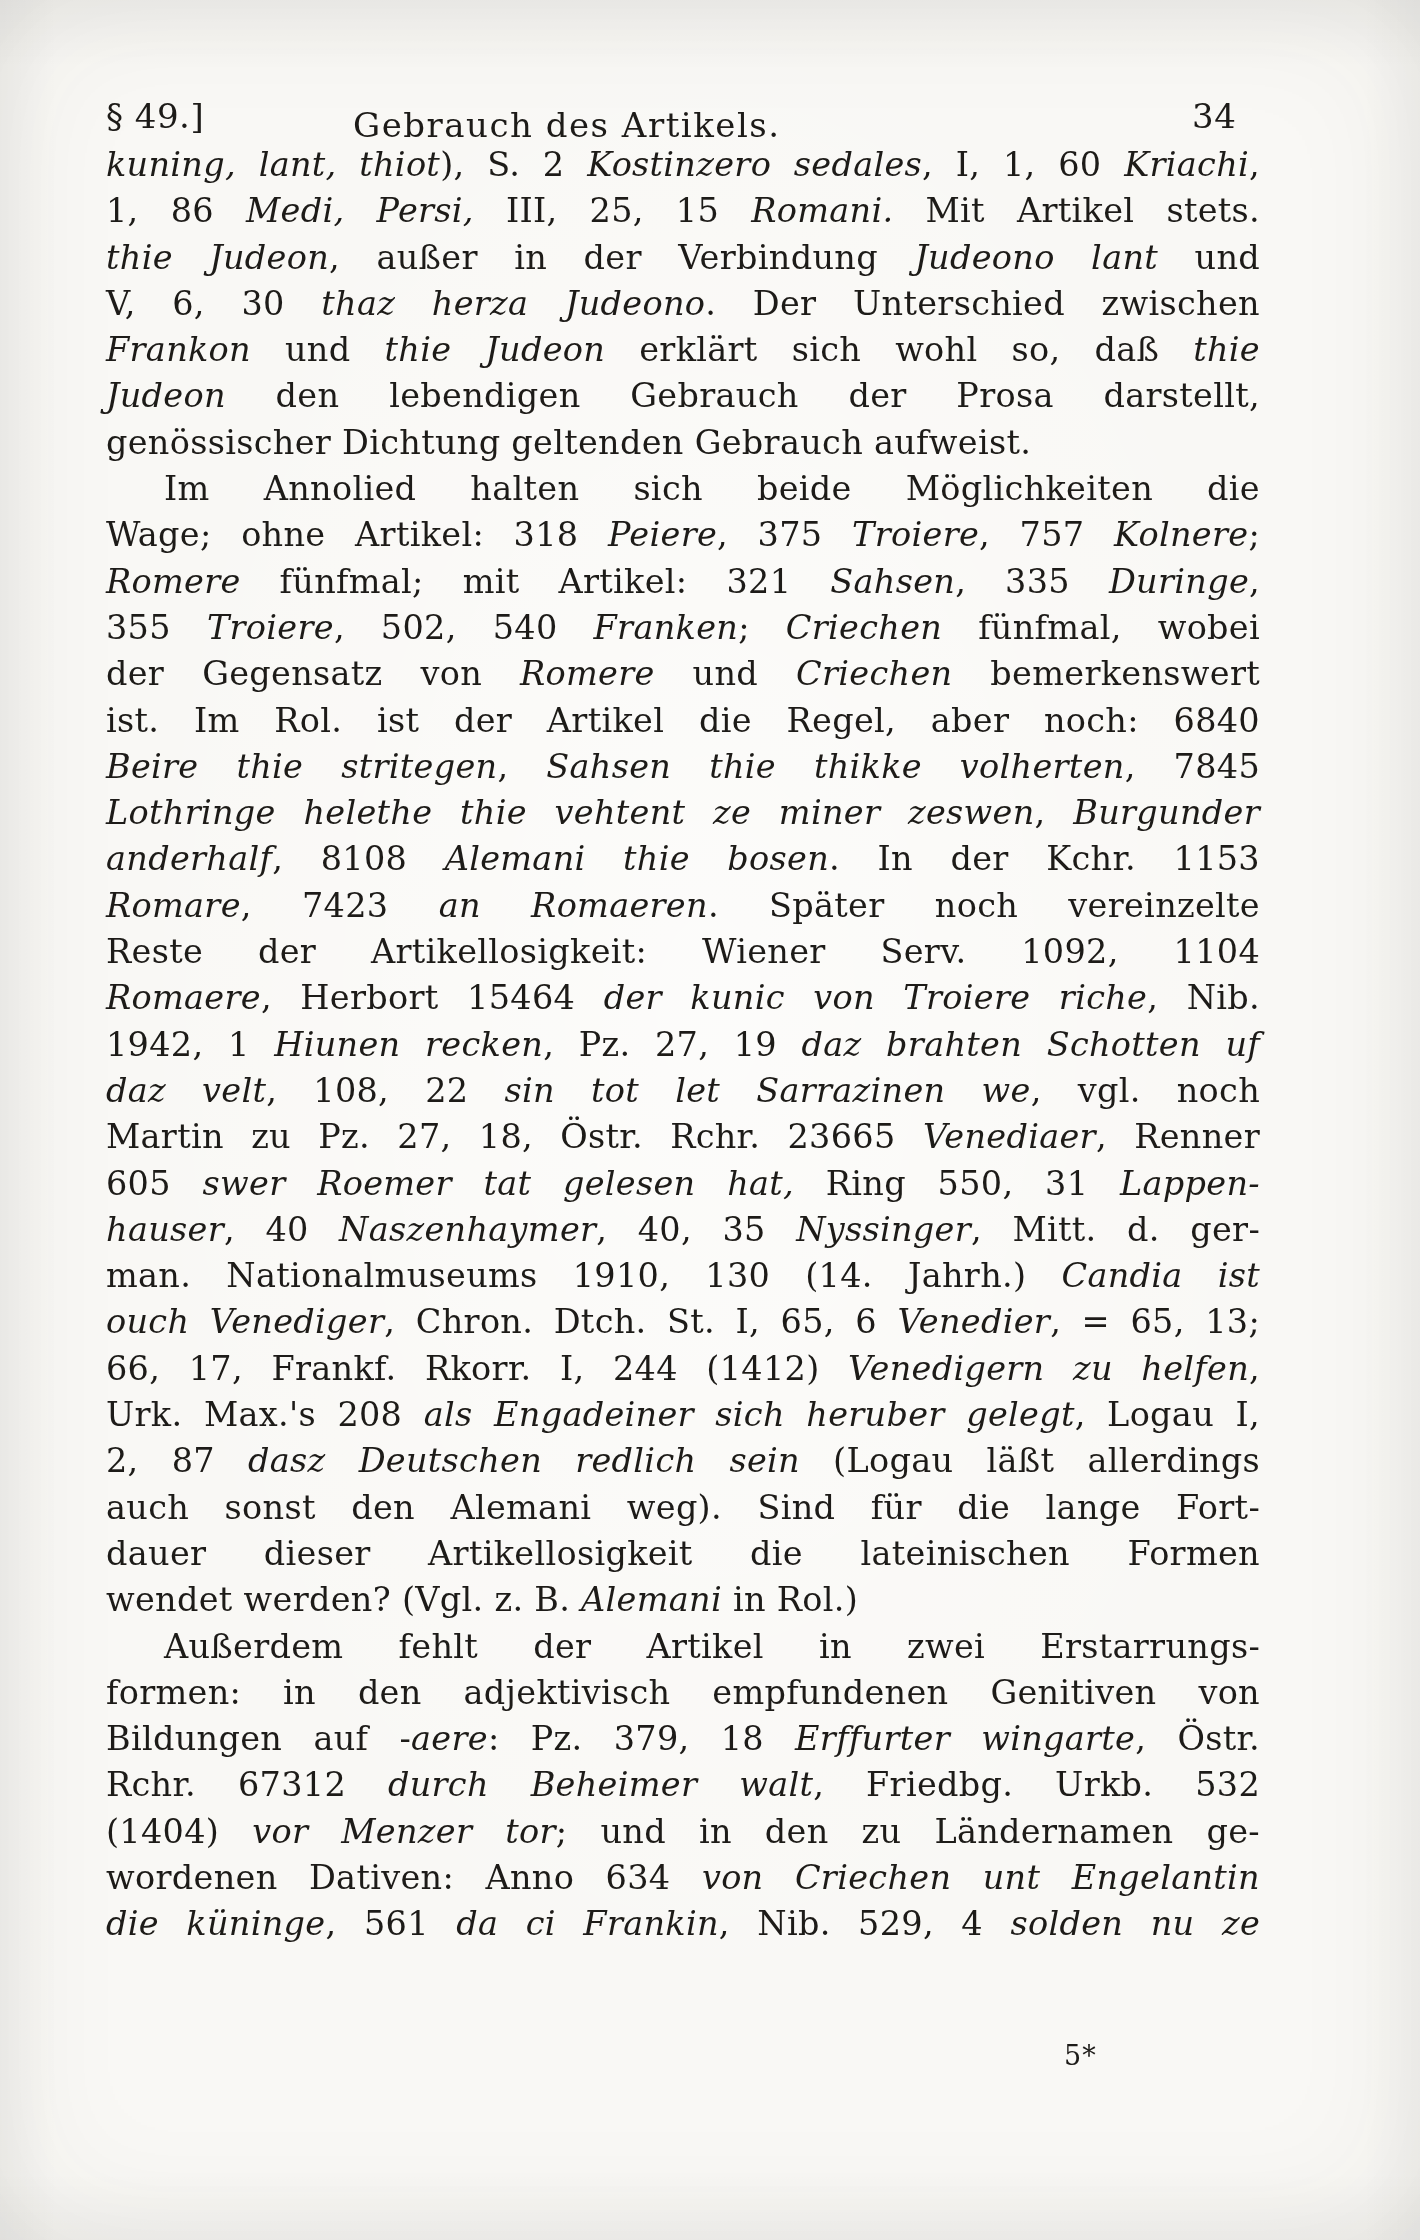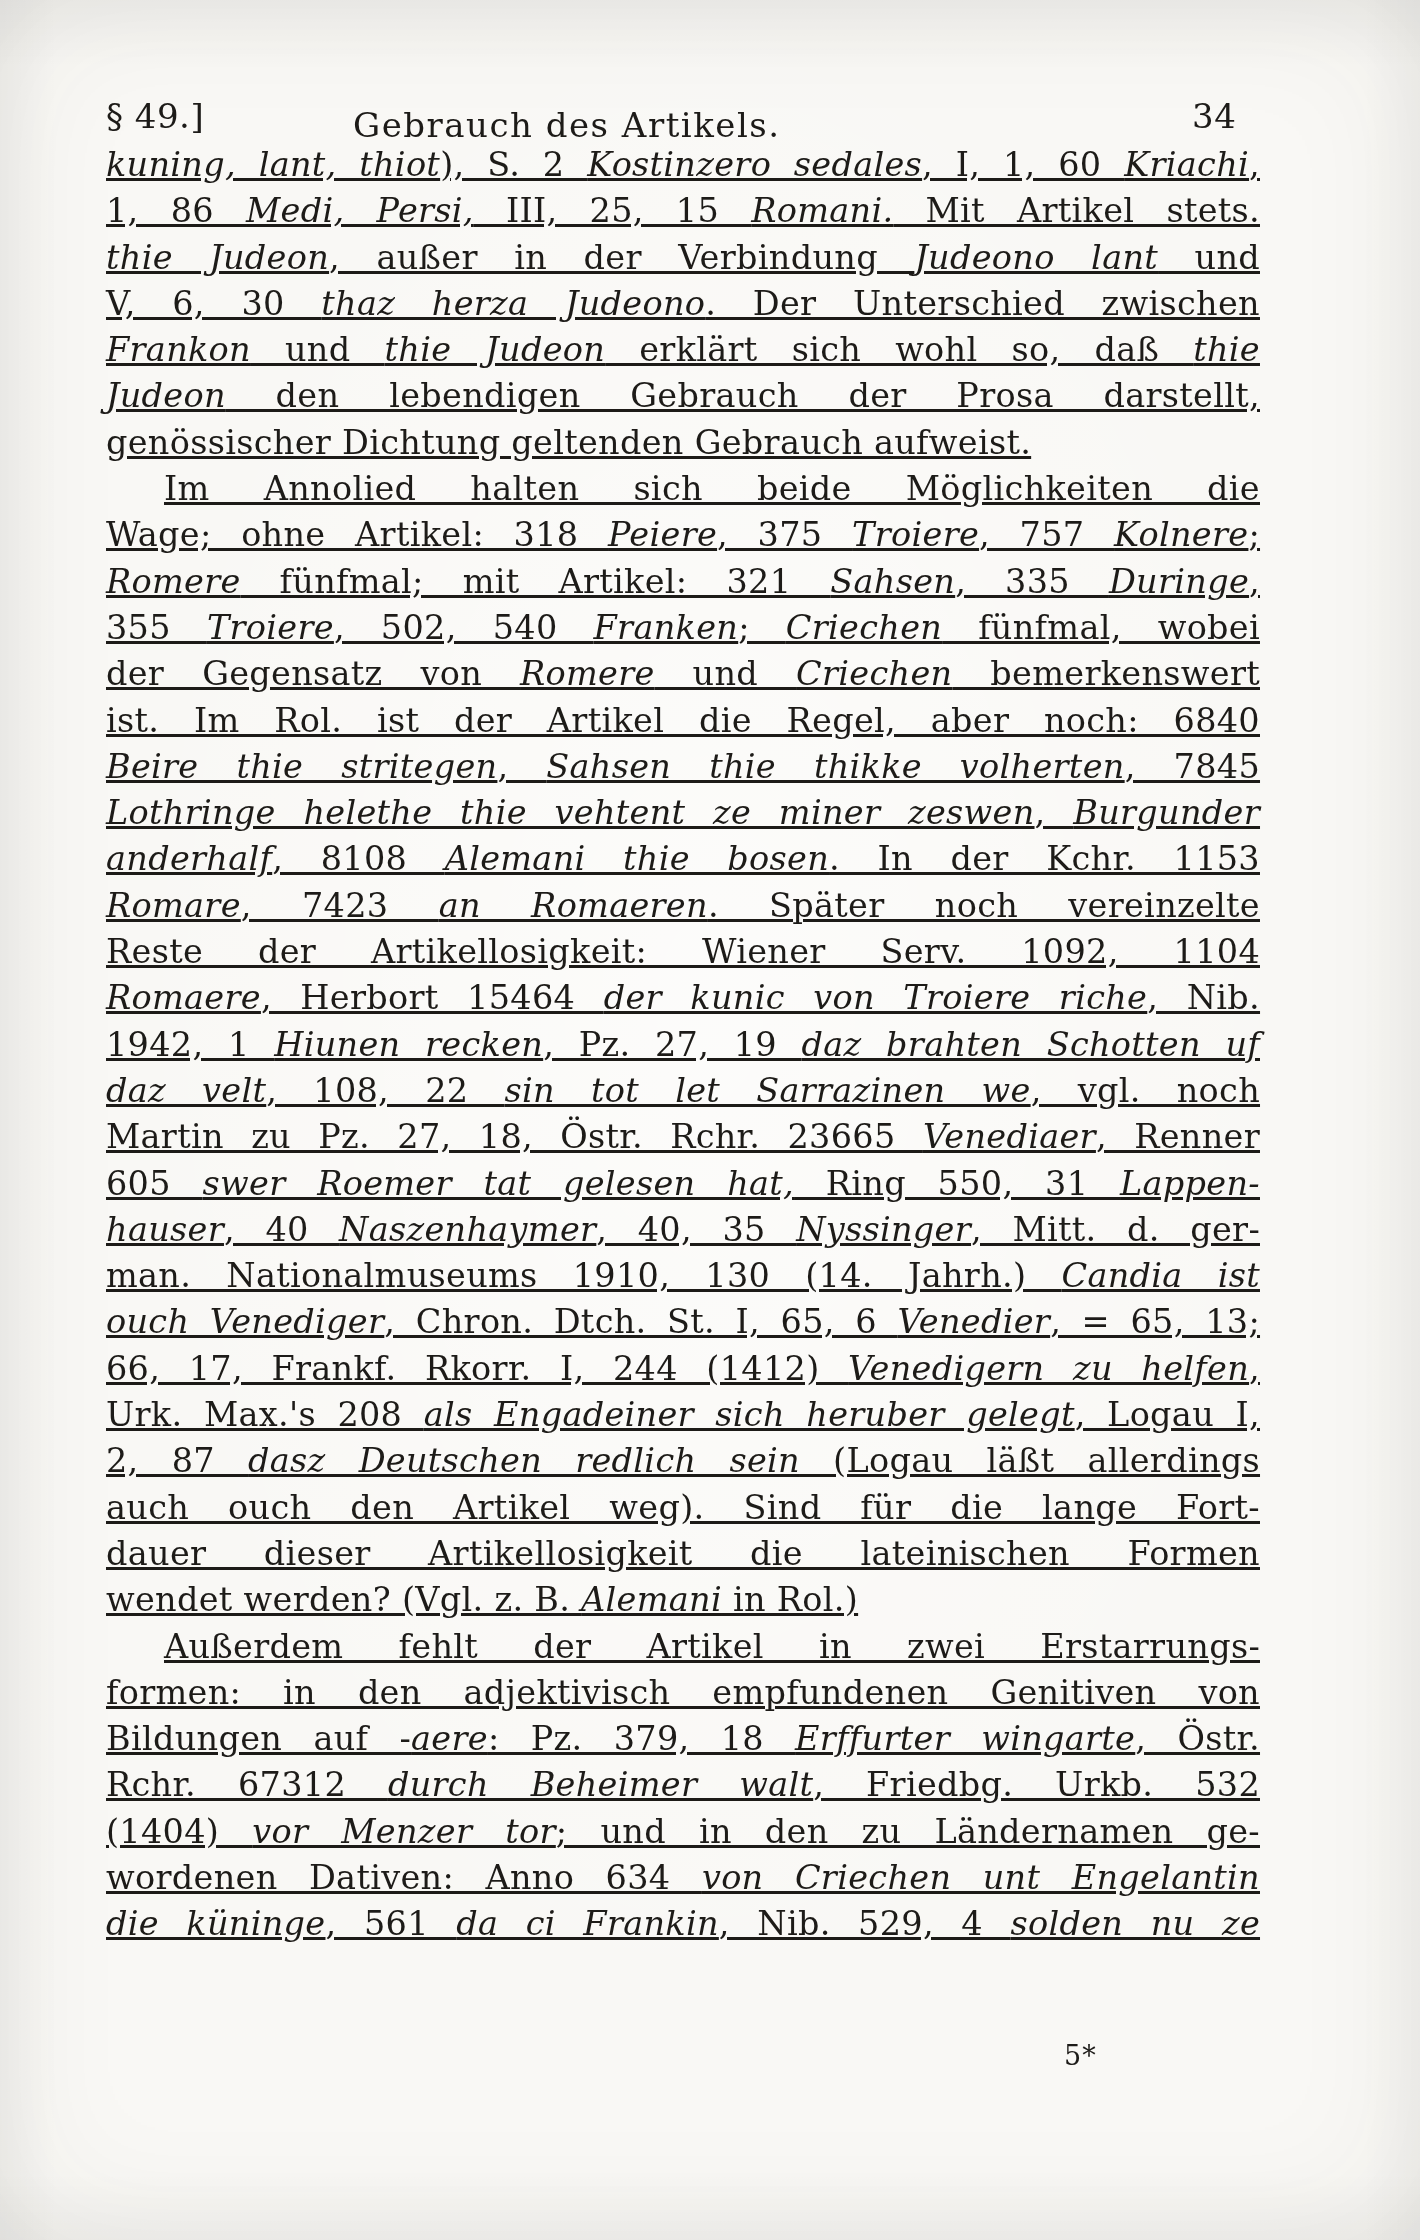--- a/index.html
+++ b/index.html
@@ -52,21 +52,20 @@
     top: 0;
   }
   .text-block {
     position: absolute;
     left: 106px;
     top: 142px;
     width: 1154px;
     font-size: 33.5px;
     line-height: 46.3px;
     letter-spacing: 0.3px;
-    text-decoration: underline;
   }
   .line {
     text-align: justify;
     text-align-last: justify;
     white-space: normal;
     height: 46.3px;
     overflow: visible;
   }
   .line.no-just {
     text-align-last: left;
@@ -122,21 +121,21 @@
       <div class="line"><span class="rm">1942, 1 </span><span class="it">Hiunen recken</span><span class="rm">, Pz. 27, 19 </span><span class="it">daz brahten Schotten uf</span></div>
       <div class="line"><span class="it">daz velt</span><span class="rm">, 108, 22 </span><span class="it">sin tot let Sarrazinen we</span><span class="rm">, vgl. noch</span></div>
       <div class="line"><span class="rm">Martin zu Pz. 27, 18, Östr. Rchr. 23665 </span><span class="it">Venediaer</span><span class="rm">, Renner</span></div>
       <div class="line"><span class="rm">605 </span><span class="it">swer Roemer tat gelesen hat,</span><span class="rm"> Ring 550, 31 </span><span class="it">Lappen-</span></div>
       <div class="line"><span class="it">hauser</span><span class="rm">, 40 </span><span class="it">Naszenhaymer</span><span class="rm">, 40, 35 </span><span class="it">Nyssinger</span><span class="rm">, Mitt. d. ger-</span></div>
       <div class="line"><span class="rm">man. Nationalmuseums 1910, 130 (14. Jahrh.) </span><span class="it">Candia ist</span></div>
       <div class="line"><span class="it">ouch Venediger</span><span class="rm">, Chron. Dtch. St. I, 65, 6 </span><span class="it">Venedier</span><span class="rm">, = 65, 13;</span></div>
       <div class="line"><span class="rm">66, 17, Frankf. Rkorr. I, 244 (1412) </span><span class="it">Venedigern zu helfen</span><span class="rm">,</span></div>
       <div class="line"><span class="rm">Urk. Max.'s 208 </span><span class="it">als Engadeiner sich heruber gelegt</span><span class="rm">, Logau I,</span></div>
       <div class="line"><span class="rm">2, 87 </span><span class="it">dasz Deutschen redlich sein</span><span class="rm"> (Logau läßt allerdings</span></div>
-      <div class="line"><span class="rm">auch ouch den Artikel weg). Sind für die lange Fort-</span></div>
+      <div class="line"><span class="rm">auch sonst den Alemani weg). Sind für die lange Fort-</span></div>
       <div class="line"><span class="rm">dauer dieser Artikellosigkeit die lateinischen Formen</span></div>
       <div class="line no-just"><span class="rm">wendet werden? (Vgl. z. B. </span><span class="it">Alemani</span><span class="rm"> in Rol.)</span></div>
       <div class="line indent"><span class="rm">Außerdem fehlt der Artikel in zwei Erstarrungs-</span></div>
       <div class="line"><span class="rm">formen: in den adjektivisch empfundenen Genitiven von</span></div>
       <div class="line"><span class="rm">Bildungen auf -</span><span class="it">aere</span><span class="rm">: Pz. 379, 18 </span><span class="it">Erffurter wingarte</span><span class="rm">, Östr.</span></div>
       <div class="line"><span class="rm">Rchr. 67312 </span><span class="it">durch Beheimer walt</span><span class="rm">, Friedbg. Urkb. 532</span></div>
       <div class="line"><span class="rm">(1404) </span><span class="it">vor Menzer tor</span><span class="rm">; und in den zu Ländernamen ge-</span></div>
       <div class="line"><span class="rm">wordenen Dativen: Anno 634 </span><span class="it">von Criechen unt Engelantin</span></div>
       <div class="line"><span class="it">die küninge</span><span class="rm">, 561 </span><span class="it">da ci Frankin</span><span class="rm">, Nib. 529, 4 </span><span class="it">solden nu ze</span></div>
     </div>

